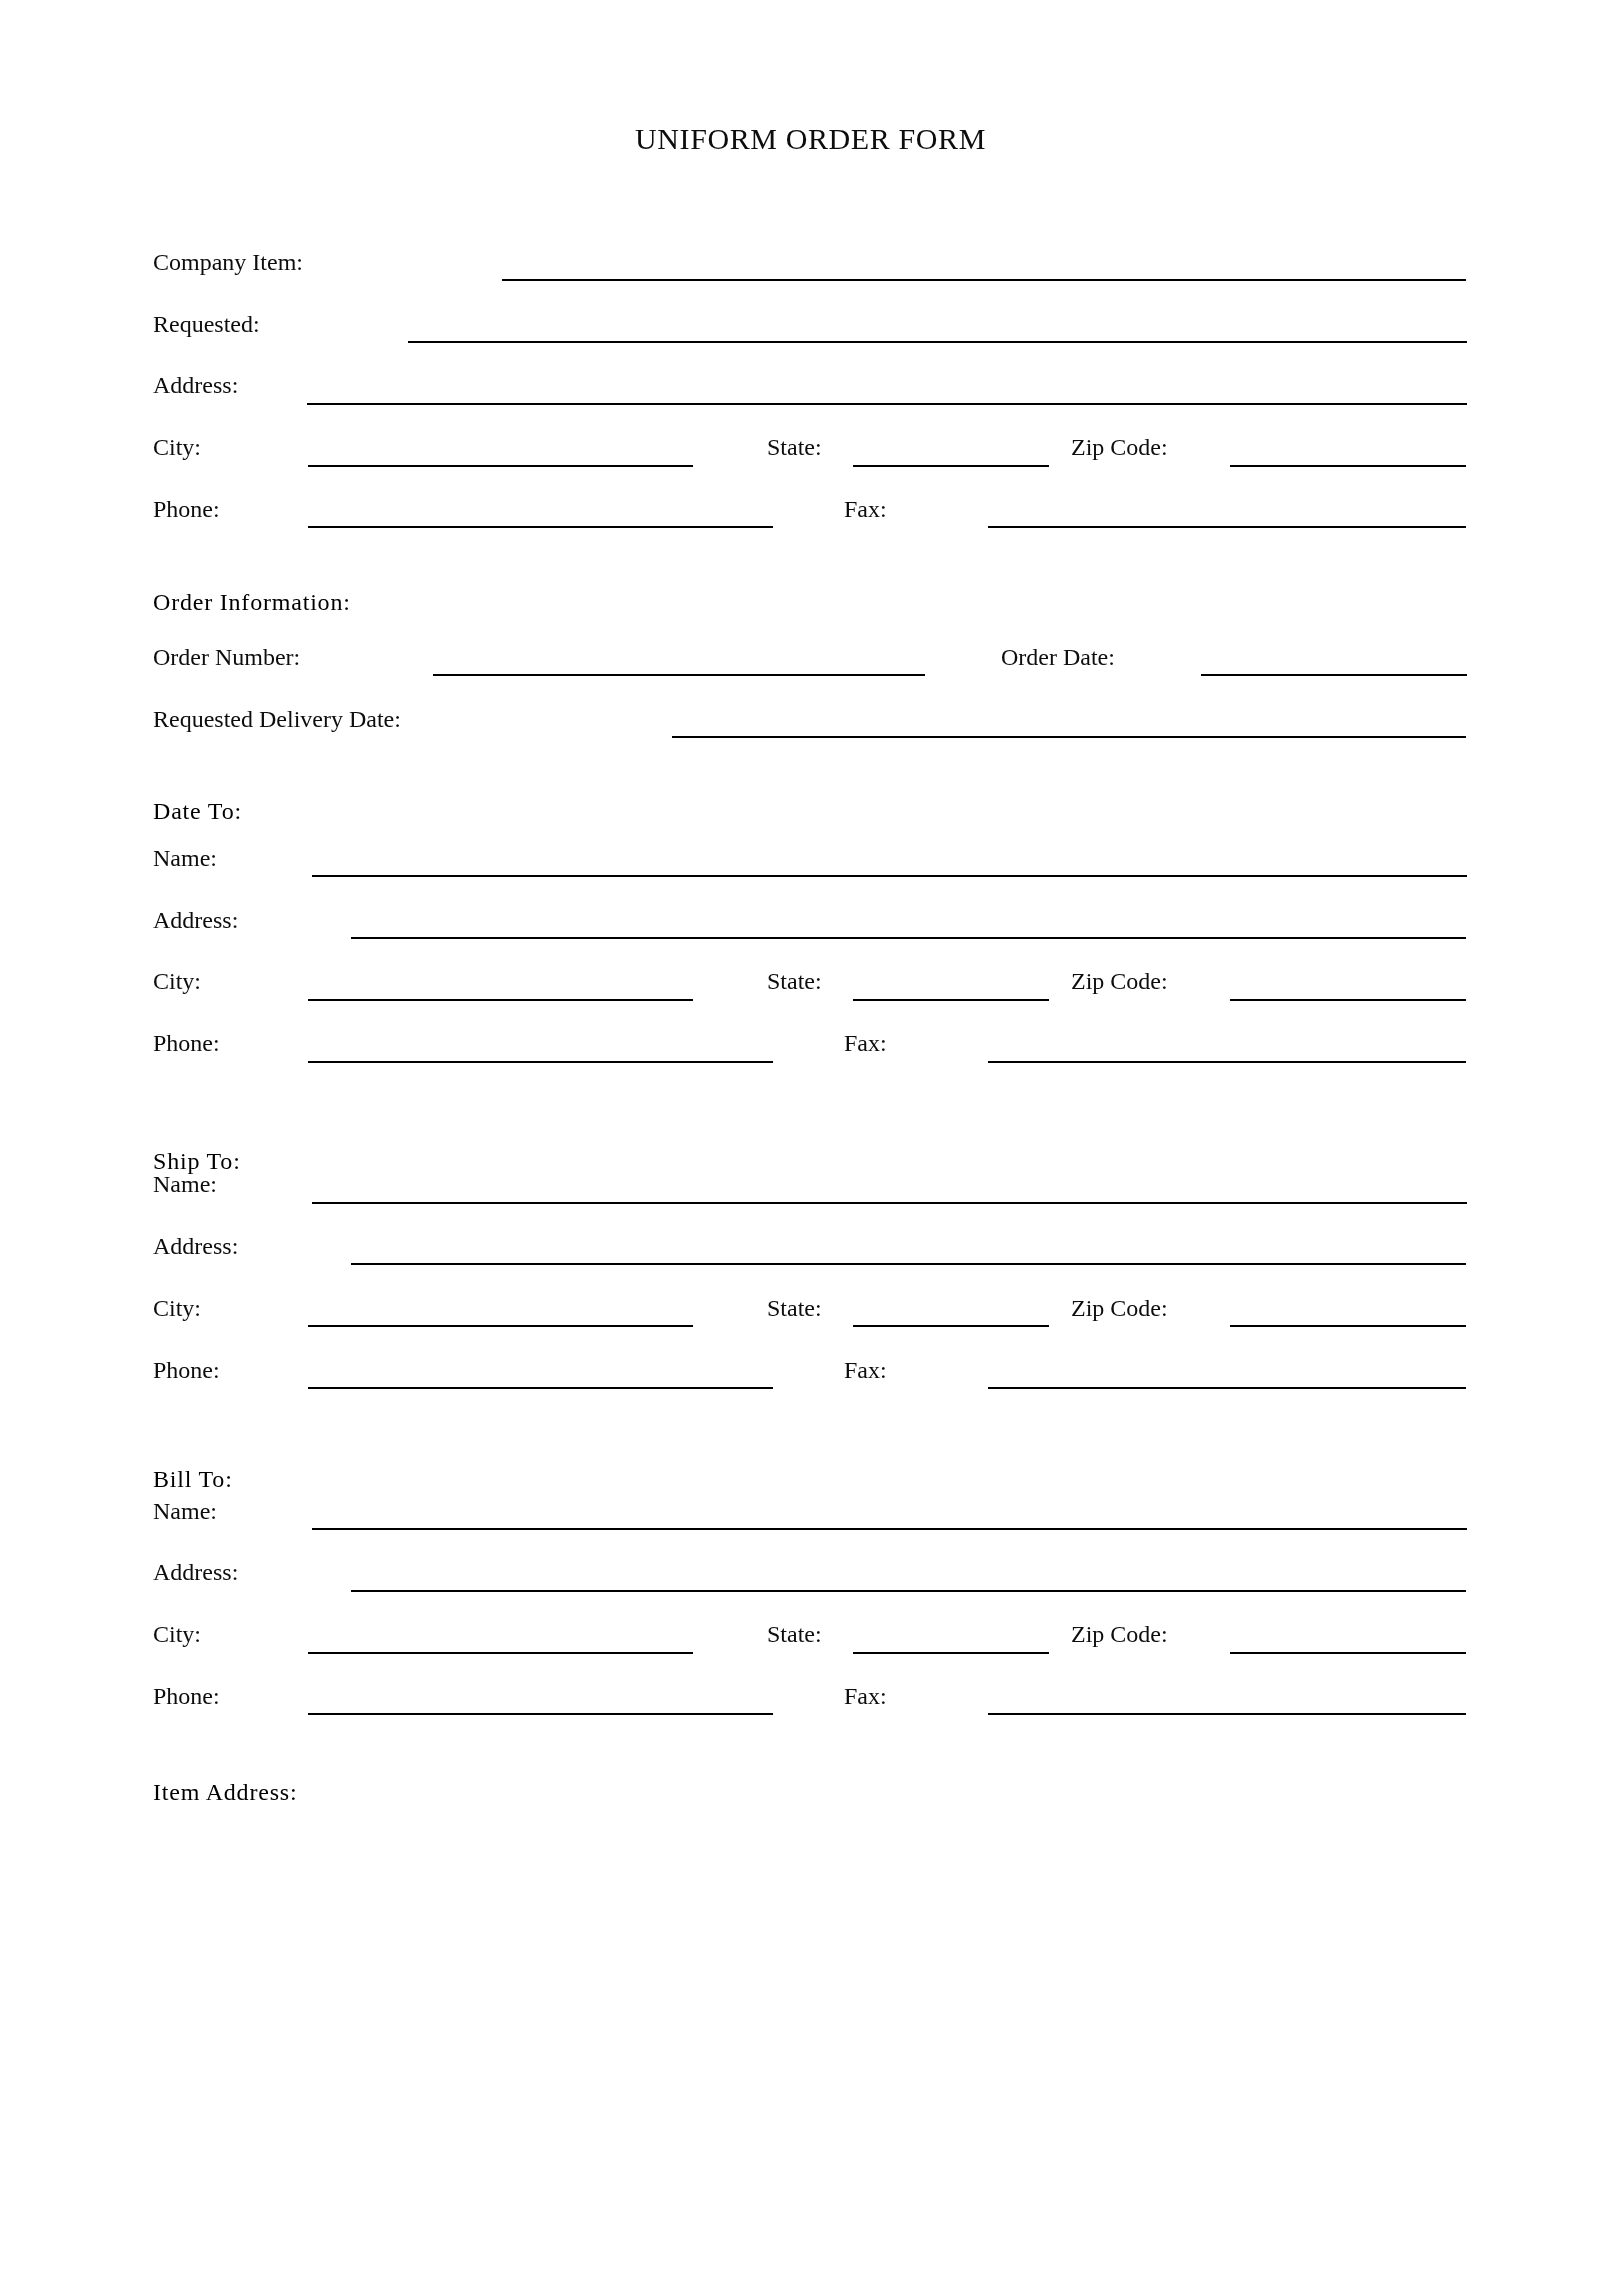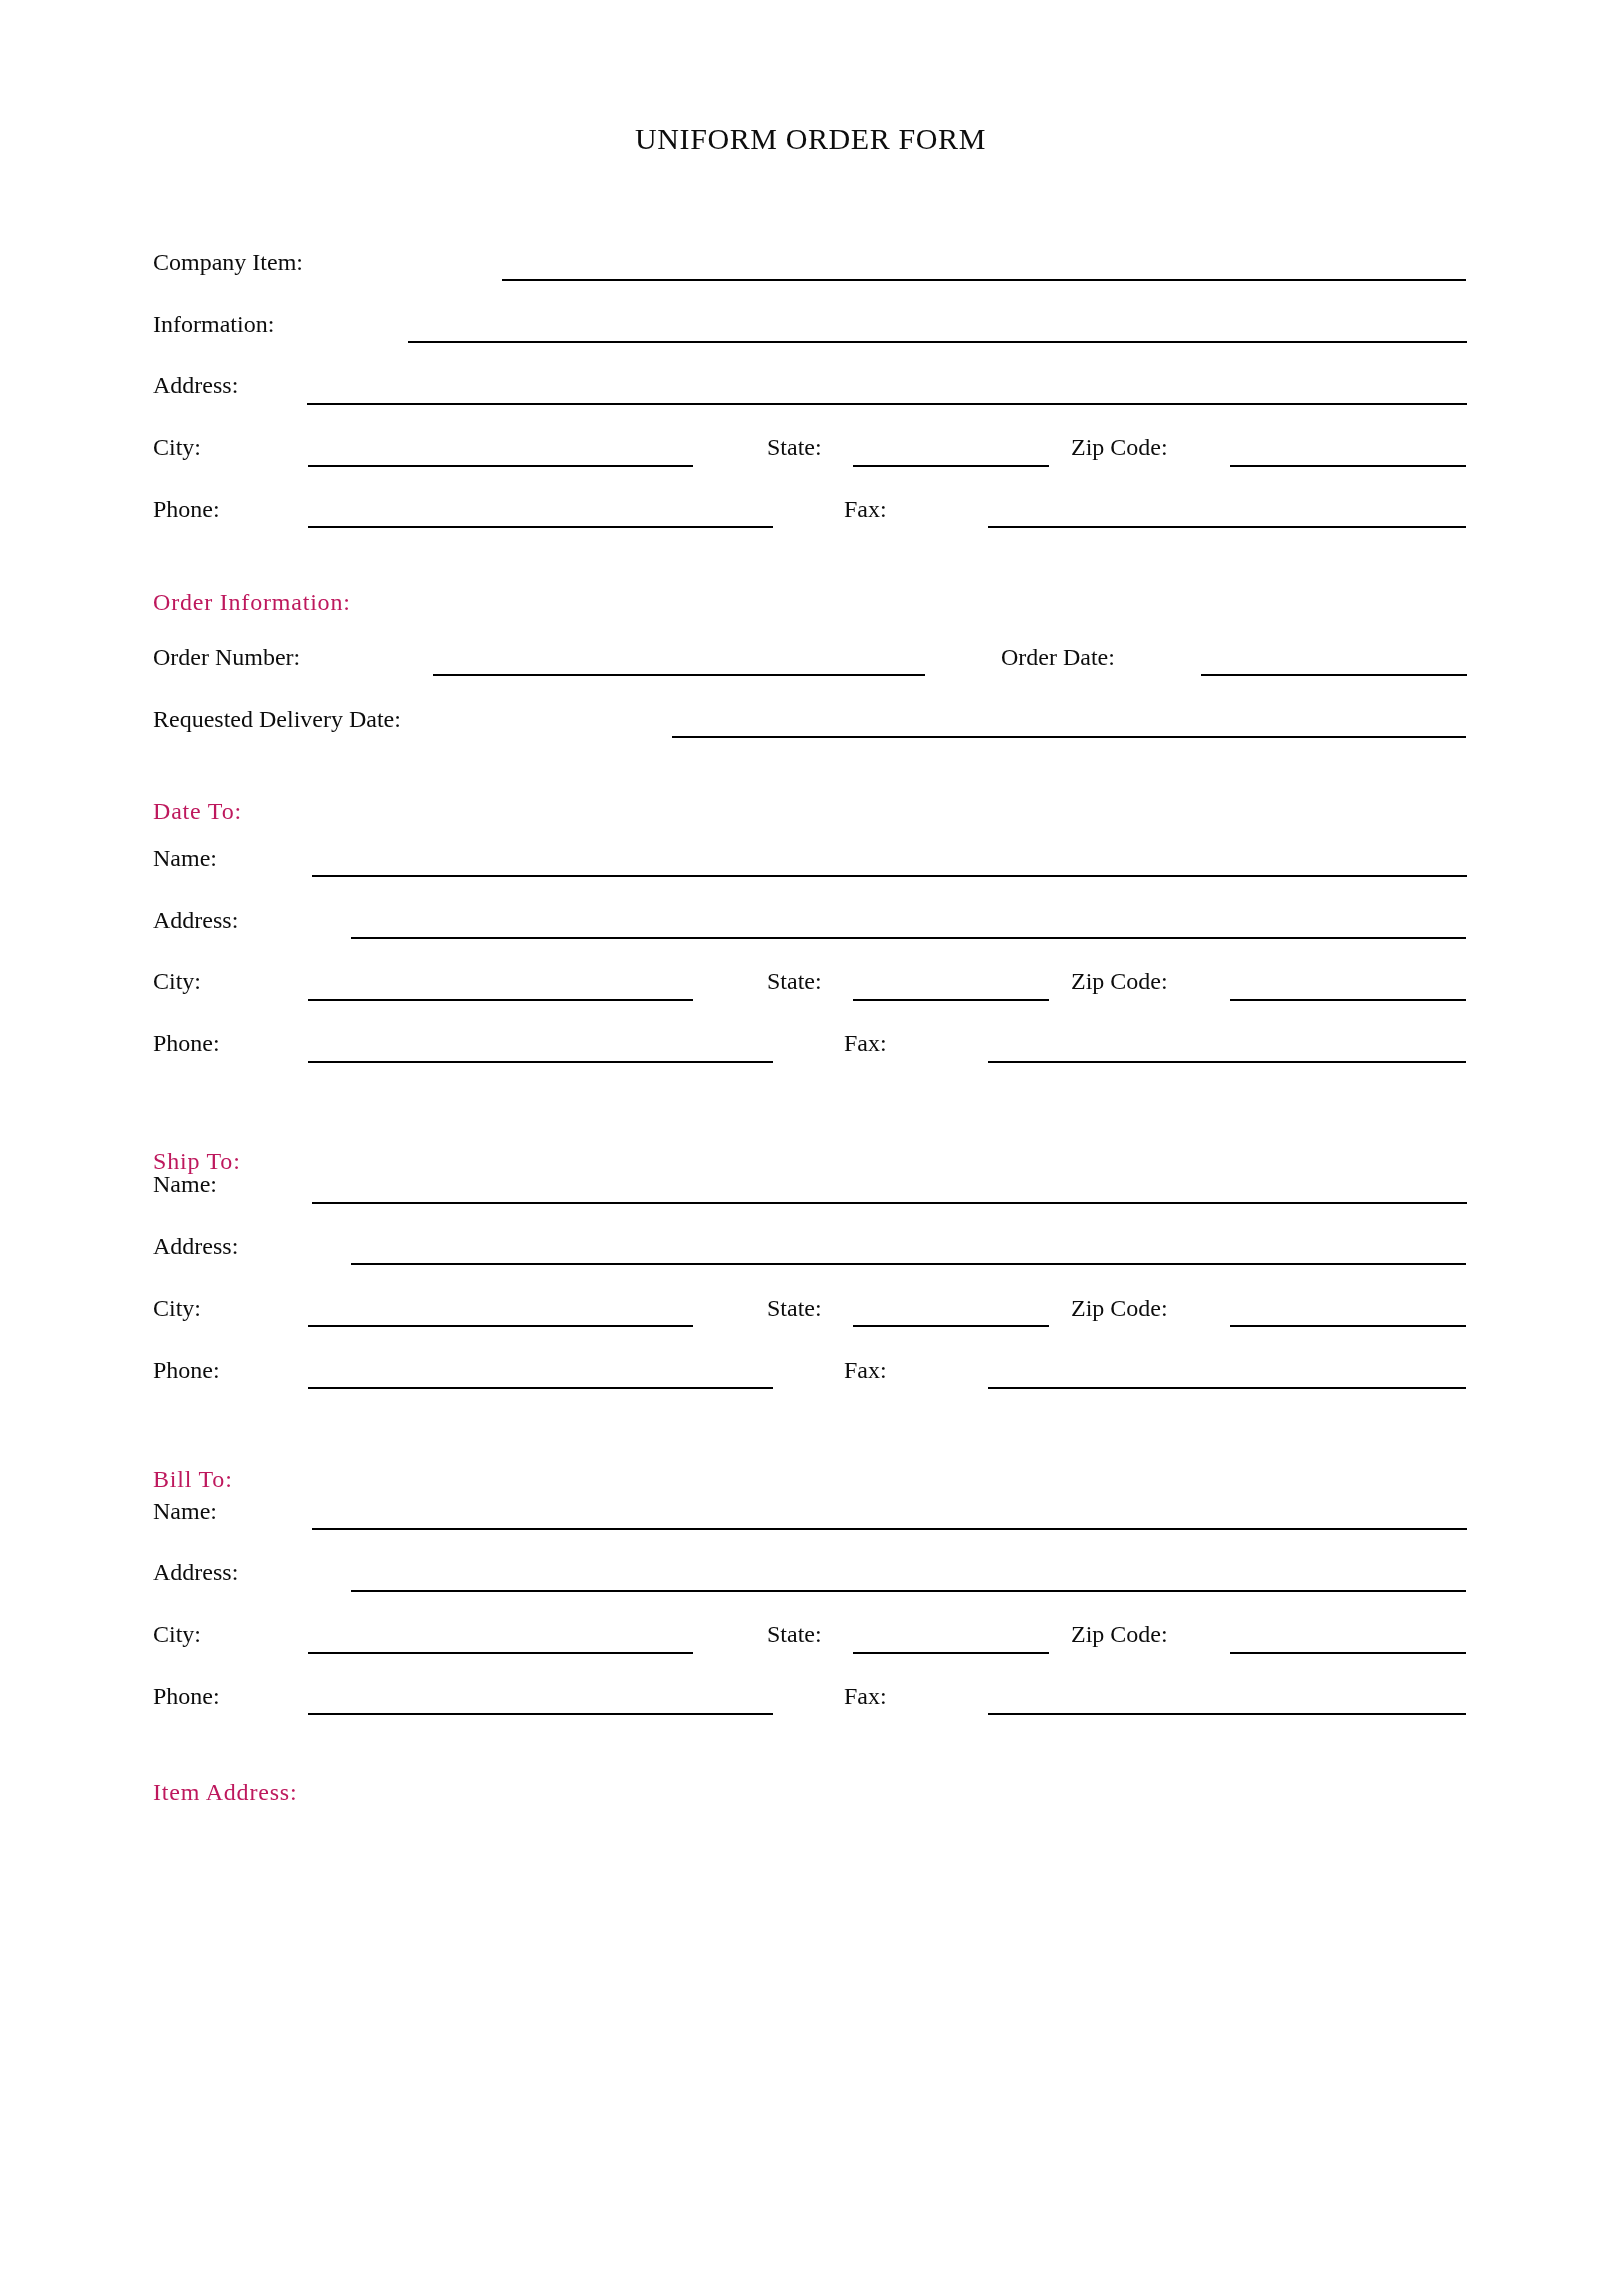--- a/index.html
+++ b/index.html
@@ -33,39 +33,39 @@
     line-height: 1;
     white-space: nowrap;
     color: #0d0d0d;
   }
   .section-label {
     position: absolute;
     font-size: 24px;
     line-height: 1;
     white-space: nowrap;
     letter-spacing: 0.8px;
-    color: #be185d;
+    color: #000000;
   }
   .rule {
     position: absolute;
     height: 0;
     border-bottom: 2.9px solid #000000;
   }
 </style>
 </head>
 <body>
 
 <div class="page">
 
   <div class="title">UNIFORM ORDER FORM</div>
 
   <div class="label" style="left:153px; top:250px;">Company Item:</div>
   <div class="rule" style="left:502px; top:279px; width:964px;"></div>
 
-  <div class="label" style="left:153px; top:312px;">Information:</div>
+  <div class="label" style="left:153px; top:312px;">Requested:</div>
   <div class="rule" style="left:408px; top:341px; width:1059px;"></div>
 
   <div class="label" style="left:153px; top:373px;">Address:</div>
   <div class="rule" style="left:307px; top:403px; width:1160px;"></div>
 
   <div class="label" style="left:153px; top:435px;">City:</div>
   <div class="rule" style="left:308px; top:465px; width:385px;"></div>
   <div class="label" style="left:767px; top:435px;">State:</div>
   <div class="rule" style="left:853px; top:465px; width:196px;"></div>
   <div class="label" style="left:1071px; top:435px;">Zip Code:</div>

